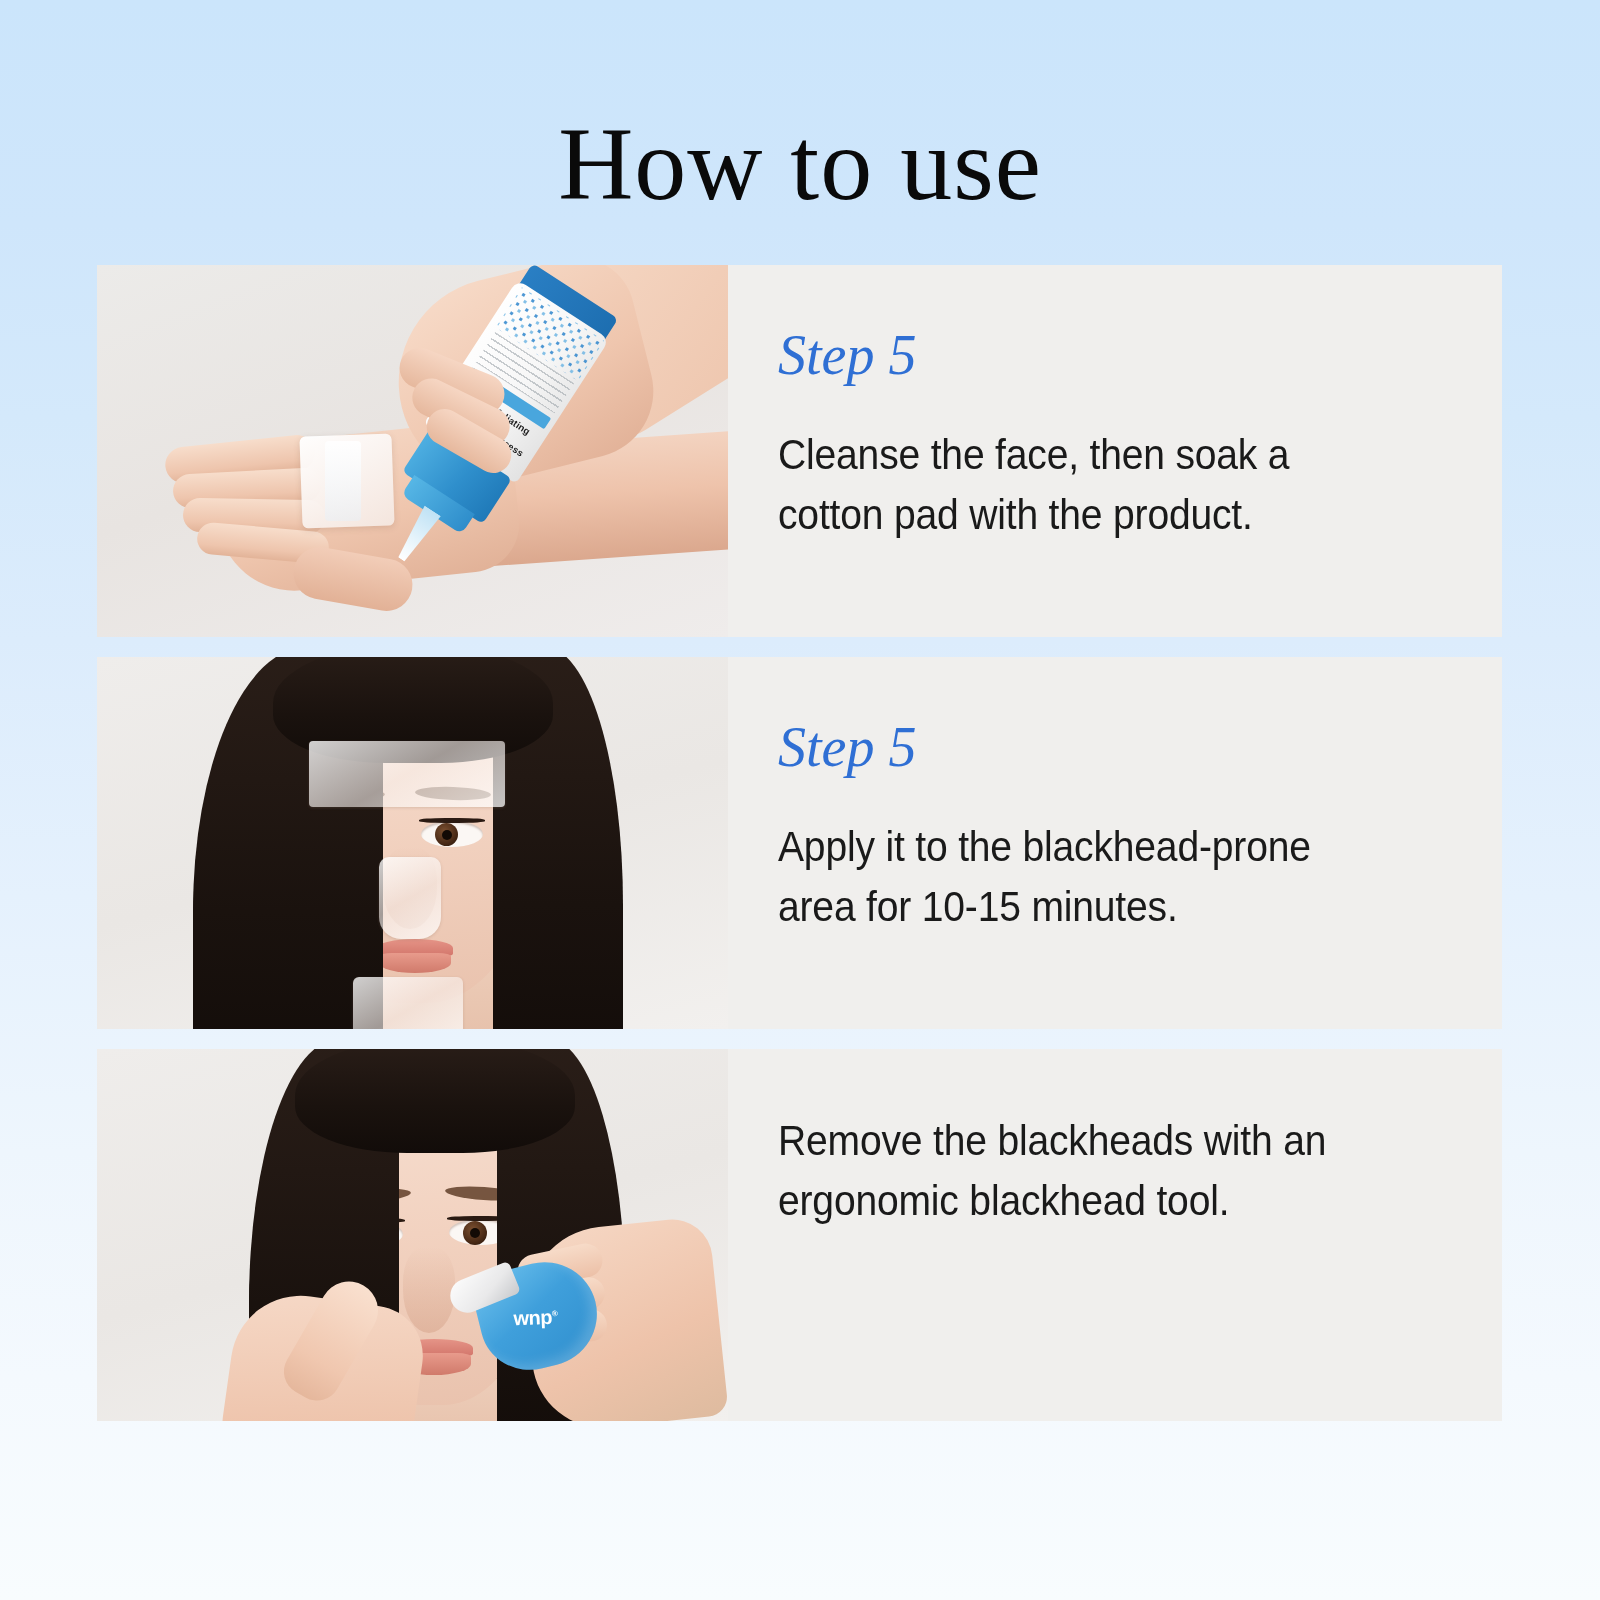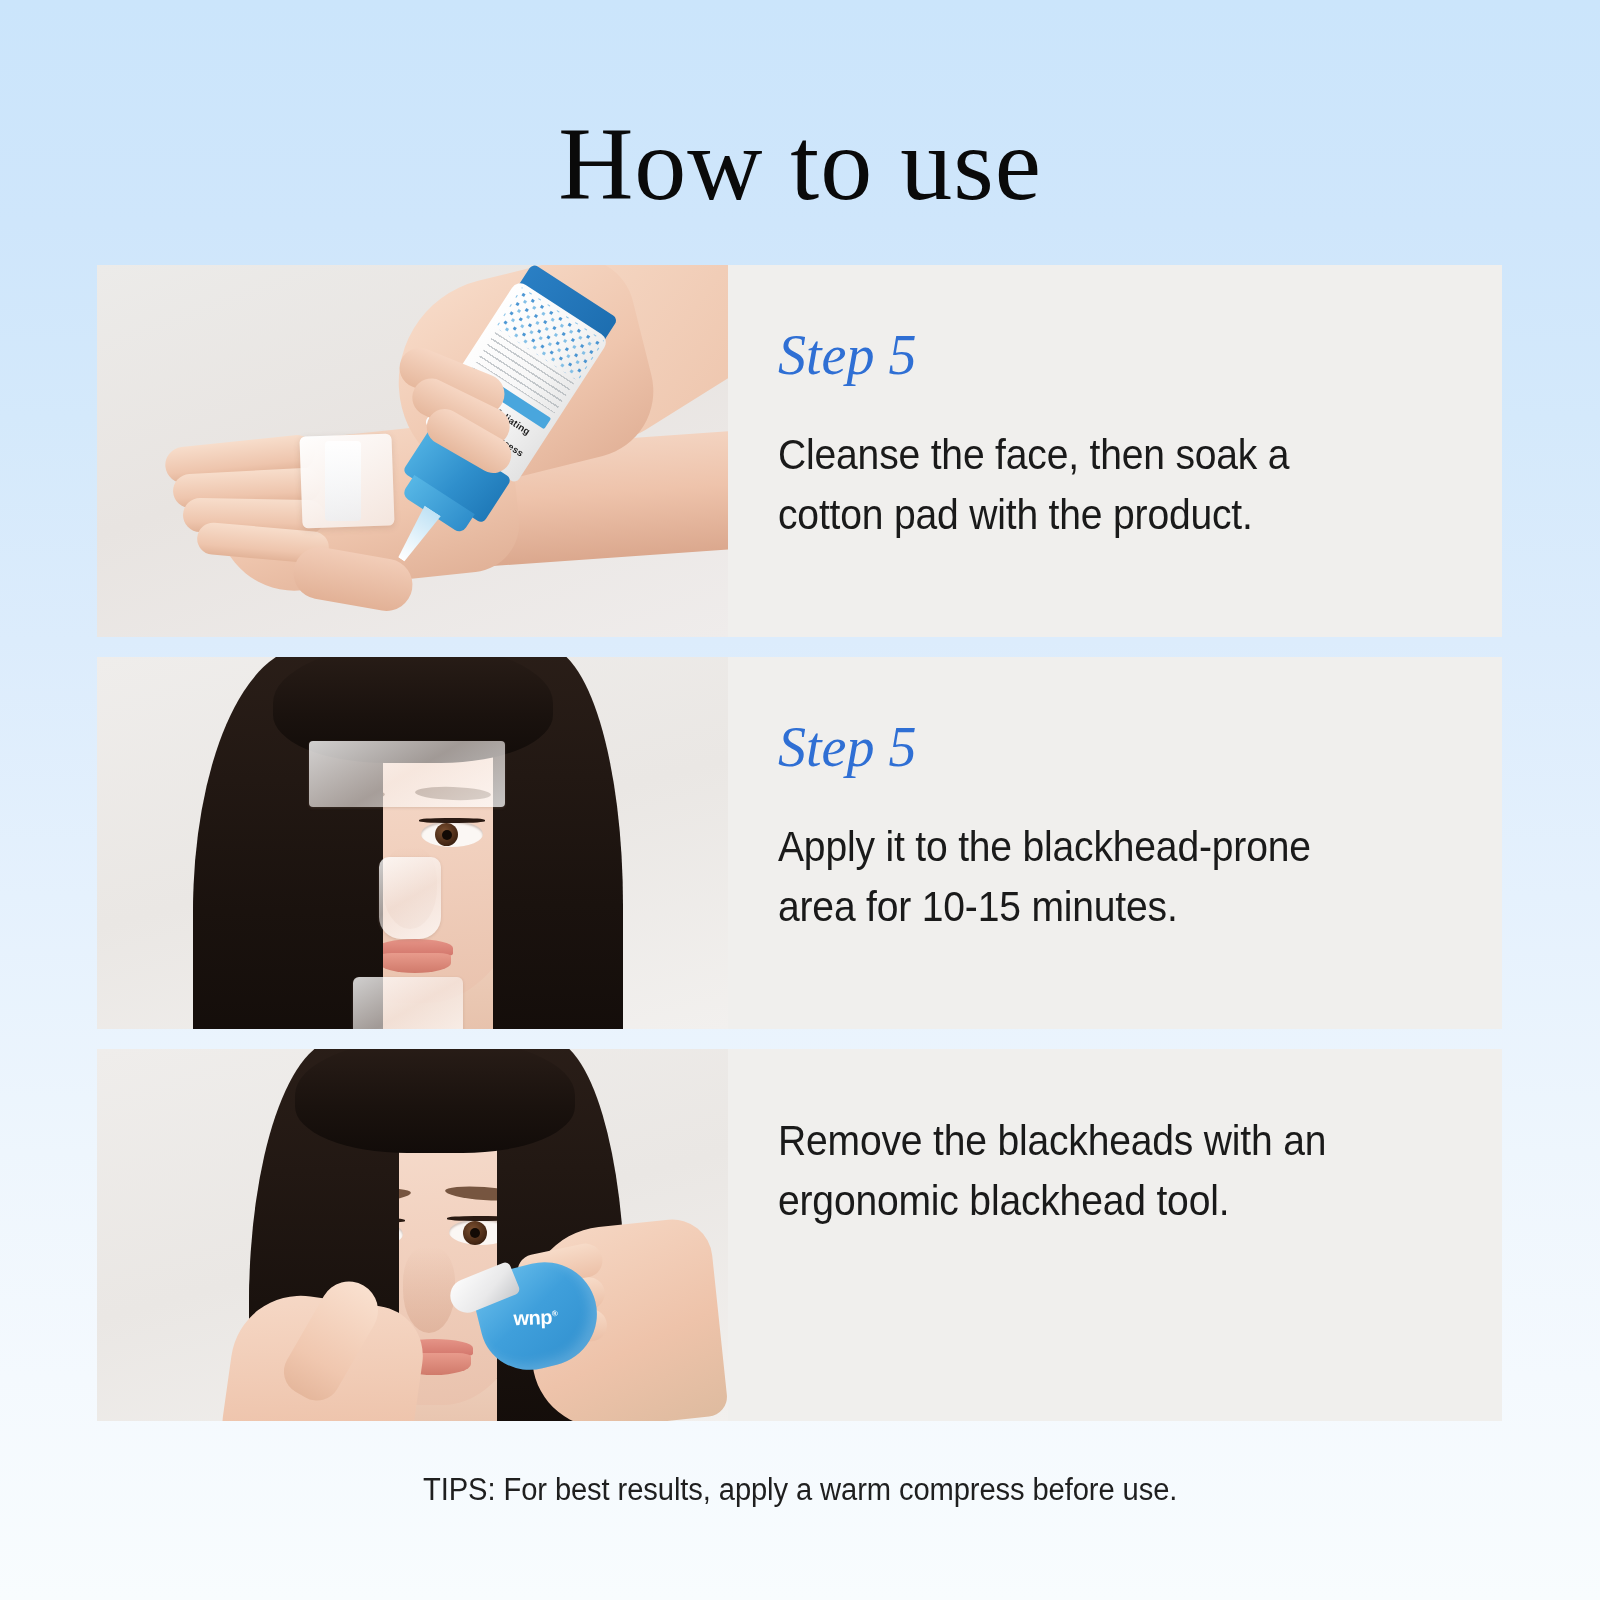--- a/index.html
+++ b/index.html
@@ -555,17 +555,14 @@
           </div>
         </div>
       </div>
       <div class="step-text">
         <div class="step-desc">Remove the blackheads with an ergonomic blackhead tool.</div>
       </div>
     </div>
 
   </div>
 
-  <div class="tips">
-    <span>TIPS: For best results, apply a warm compress before use.</span>
-  </div>
 
 </div>
 
 </body></html>

